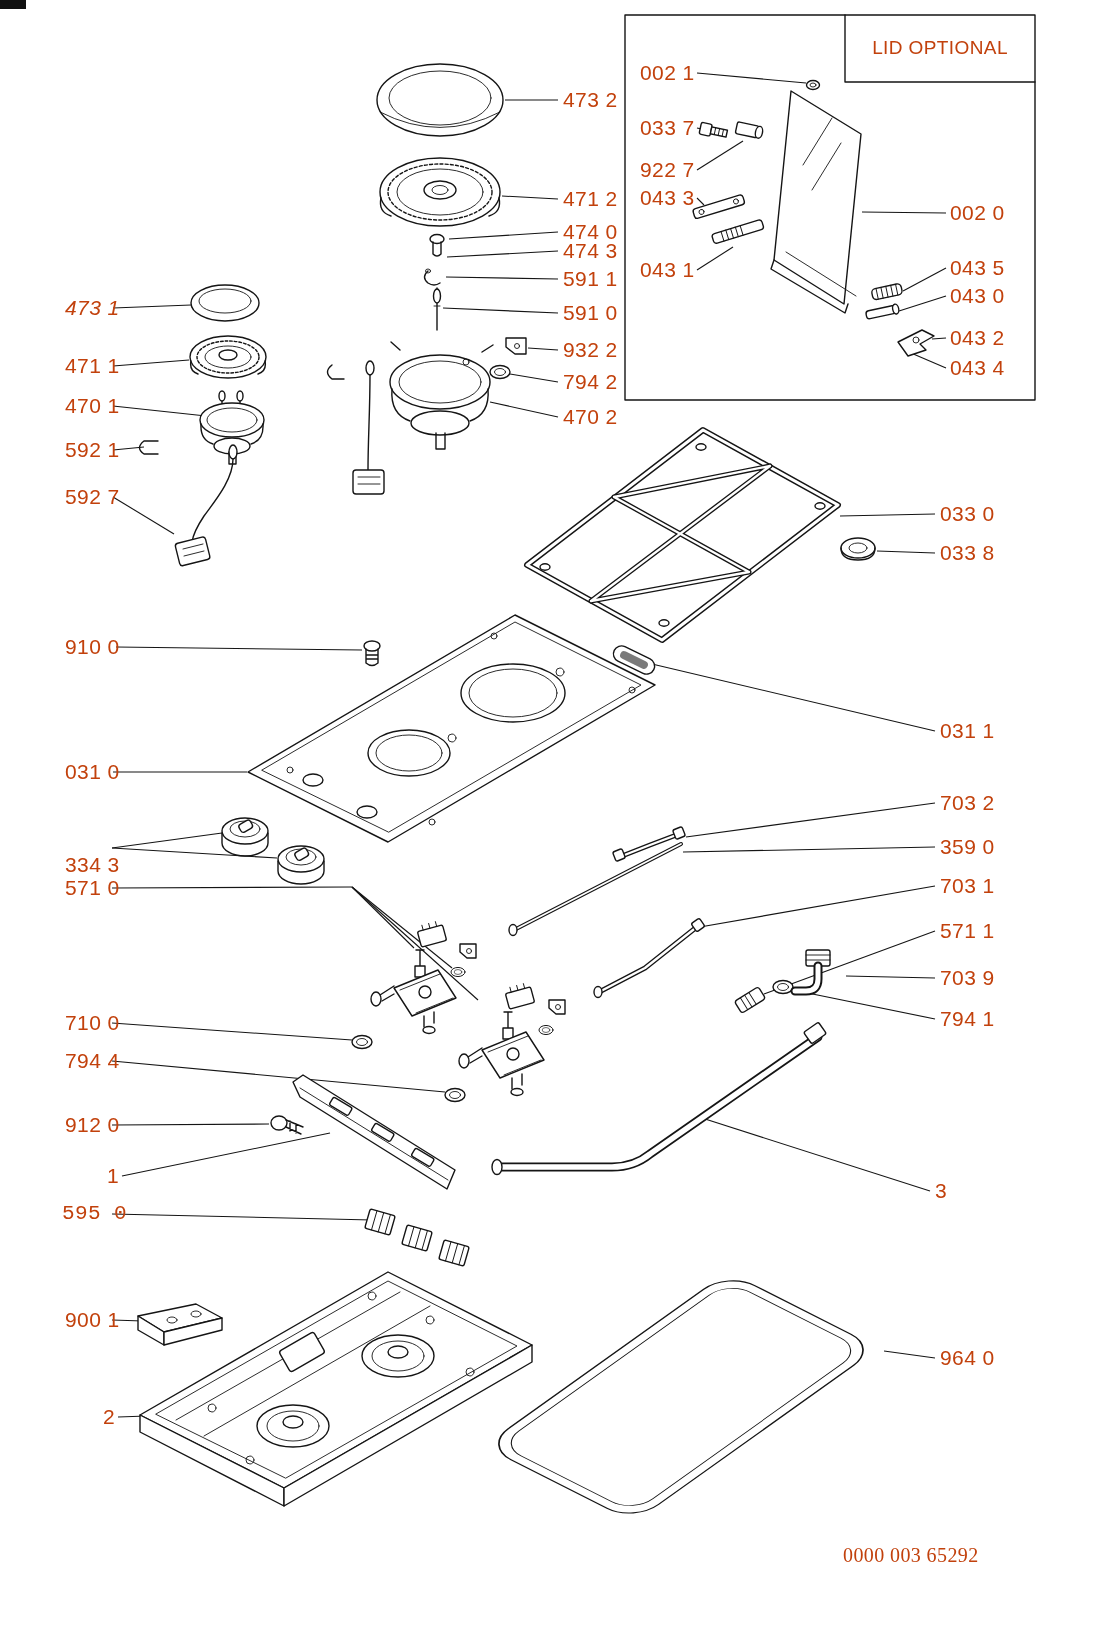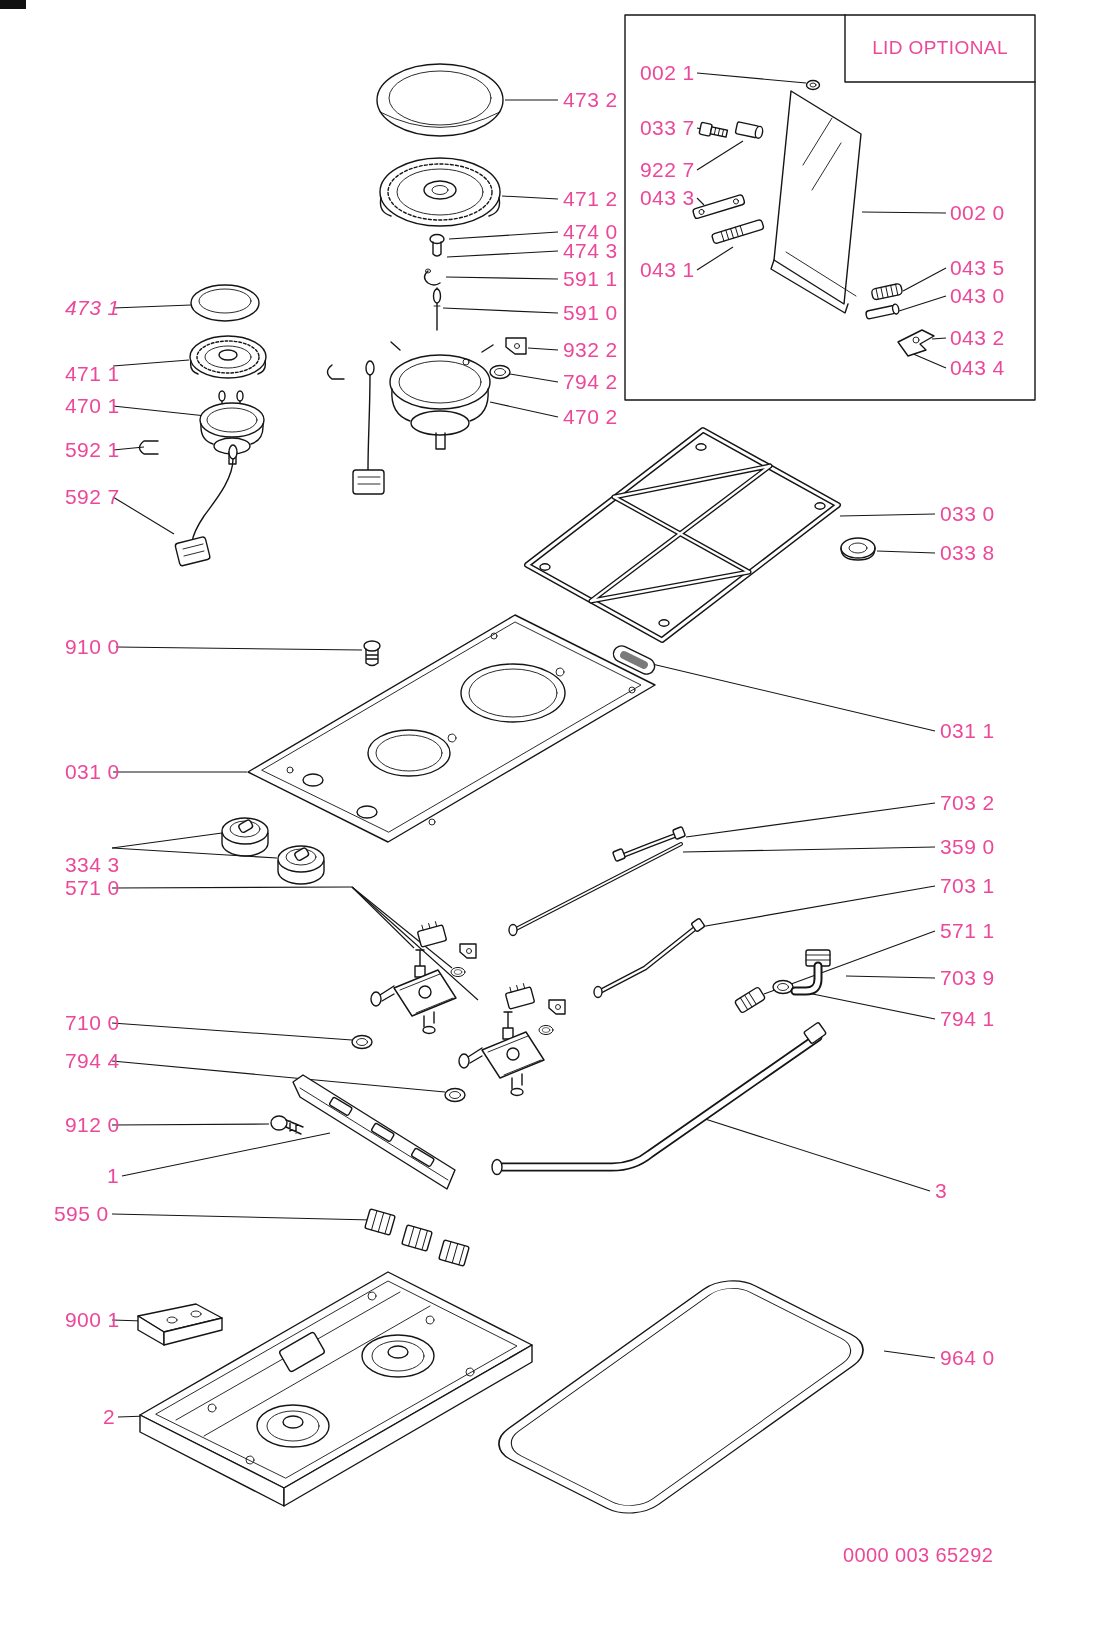--- a/index.html
+++ b/index.html
@@ -1,22 +1,22 @@
 <!DOCTYPE html>
 <html><head>
 <meta charset="utf-8">
 <style>
   html,body{margin:0;padding:0;background:#fff;}
   .page{position:relative;width:1100px;height:1647px;background:#fff;overflow:hidden;
         font-family:"Liberation Sans",sans-serif;color:#111;}
   .art{position:absolute;left:0;top:0;}
-  .lbl{position:absolute;transform:translateY(-52%);font-size:21px;color:#ec4899;
+  .lbl{position:absolute;transform:translateY(-52%);font-size:21px;color:#c2410c;
        white-space:nowrap;letter-spacing:.4px;}
   .box-title{left:845px;top:48px;width:190px;text-align:center;font-size:19px;}
-  .doc-num{left:843px;top:1556px;font-size:20px;}
+  .doc-num{left:843px;top:1556px;font-size:20px;font-family:Liberation Serif, serif;}
   
   .ln{fill:none;stroke:#151515;stroke-width:1.4;stroke-linecap:round;stroke-linejoin:round;}
   .fw{fill:#fff;stroke:#151515;stroke-width:1.4;stroke-linecap:round;stroke-linejoin:round;}
   .thin{stroke-width:.9;}
   .tube-o{fill:none;stroke:#151515;stroke-linecap:round;stroke-linejoin:round;}
   .tube-i{fill:none;stroke:#fff;stroke-linecap:round;stroke-linejoin:round;}
   .leader path{fill:none;stroke:#151515;stroke-width:1.1;}
 </style>
 </head>
 <body>
@@ -392,33 +392,33 @@
       <div class="lbl" style="left: 563px; top: 100px;">473 2</div>
       <div class="lbl" style="left: 563px; top: 199px;">471 2</div>
       <div class="lbl" style="left: 563px; top: 232px;">474 0</div>
       <div class="lbl" style="left: 563px; top: 251px;">474 3</div>
       <div class="lbl" style="left: 563px; top: 279px;">591 1</div>
       <div class="lbl" style="left: 563px; top: 313px;">591 0</div>
       <div class="lbl" style="left: 563px; top: 350px;">932 2</div>
       <div class="lbl" style="left: 563px; top: 382px;">794 2</div>
       <div class="lbl" style="left: 563px; top: 417px;">470 2</div>
       <div class="lbl" style="left: 65px; top: 308px; font-style: italic;">473 1</div>
-      <div class="lbl" style="left: 65px; top: 374px; text-align: center;">471 1</div>
+      <div class="lbl" style="left: 65px; top: 366px; text-align: center;">471 1</div>
       <div class="lbl" style="left: 65px; top: 406px;">470 1</div>
       <div class="lbl" style="left: 65px; top: 450px;">592 1</div>
       <div class="lbl" style="left: 65px; top: 497px;">592 7</div>
       <div class="lbl" style="left: 65px; top: 647px;">910 0</div>
       <div class="lbl" style="left: 65px; top: 772px;">031 0</div>
       <div class="lbl" style="left: 65px; top: 845px; margin-top: 20px;">334 3</div>
       <div class="lbl" style="left: 65px; top: 888px;">571 0</div>
       <div class="lbl" style="left: 65px; top: 1023px;">710 0</div>
       <div class="lbl" style="left: 65px; top: 1061px;">794 4</div>
       <div class="lbl" style="left: 65px; top: 1125px;">912 0</div>
       <div class="lbl" style="left: 107px; top: 1176px;">1</div>
-      <div class="lbl" style="left: 54px; top: 1214px;">595 0</div>
+      <div class="lbl" style="left: 62px; top: 1214px; font-family: Liberation Mono, monospace;">595 0</div>
       <div class="lbl" style="left: 65px; top: 1320px;">900 1</div>
       <div class="lbl" style="left: 103px; top: 1417px;">2</div>
       <div class="lbl" style="left: 640px; top: 73px;">002 1</div>
       <div class="lbl" style="left: 640px; top: 128px;">033 7</div>
       <div class="lbl" style="left: 640px; top: 170px;">922 7</div>
       <div class="lbl" style="left: 640px; top: 198px;">043 3</div>
       <div class="lbl" style="left: 640px; top: 270px;">043 1</div>
       <div class="lbl" style="left: 950px; top: 213px;">002 0</div>
       <div class="lbl" style="left: 950px; top: 268px;">043 5</div>
       <div class="lbl" style="left: 950px; top: 296px;">043 0</div>

